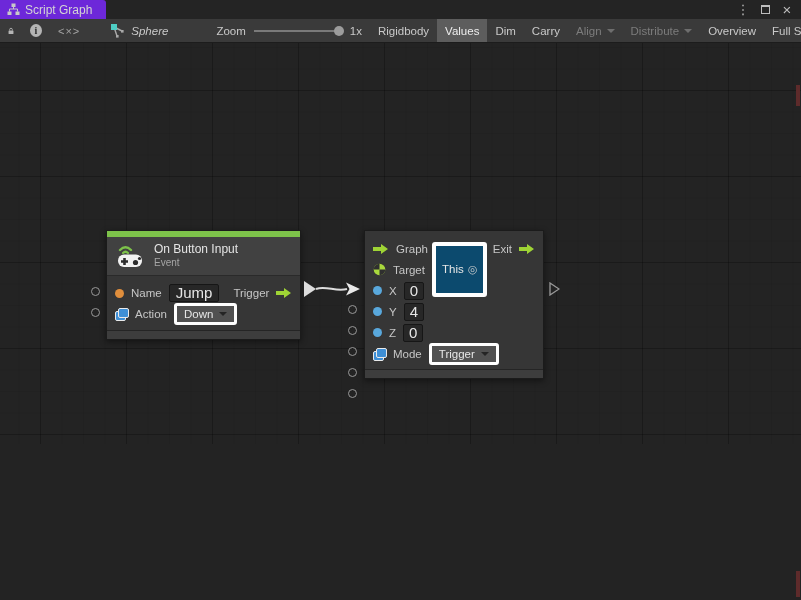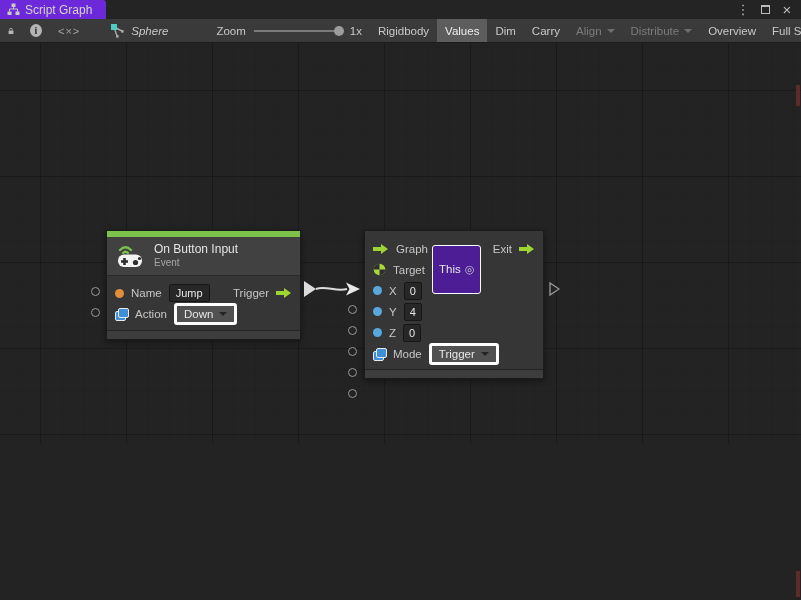--- a/index.html
+++ b/index.html
@@ -69,27 +69,27 @@
   .dot.orange { background:#e08e3c; }
   .dot.blue { background:#59a8dc; }
 
   .enum-icon { position:relative; width:13px; height:12px; flex:0 0 auto; }
   .enum-icon::before, .enum-icon::after { content:""; position:absolute; width:9px; height:8px;
     background:#3e8fd6; border:1px solid #eaeaea; border-radius:2px; }
   .enum-icon::before { left:0; top:3px; }
   .enum-icon::after { left:3px; top:0; }
 
   .field { background:#272727; border:1px solid #161616; border-radius:2px; color:#e6e6e6;
-    padding:1px 6px; font-size:11px; line-height:14px; }
+    padding:1px 6px; font-size:15px; line-height:14px; }
   .field.num { padding:1px 5px; }
   .dropdown { background:#515151; border:3px solid #ffffff; border-radius:3px; color:#e6e6e6;
     padding:1px 7px; font-size:11.5px; line-height:14px; display:flex; align-items:center; gap:6px; }
   .dropdown .dd-caret { width:0; height:0; border-left:4px solid transparent;
     border-right:4px solid transparent; border-top:4px solid #242424; }
-  .chip { background:#4c1d95; border:1px solid #ffffff; border-radius:3px; color:#e6e6e6;
+  .chip { background:#0c4a6e; border:4px solid #ffffff; border-radius:3px; color:#e6e6e6;
     padding:16px 6px; font-size:11.5px; line-height:15px; display:flex; align-items:center; gap:4px; }
   .chip .picker { color:#cfcfcf; font-size:11px; }
 
   .port-circle { position:absolute; width:9px; height:9px; border:1px solid #989898;
     border-radius:50%; background:transparent; }
 
   .arrow-svg { flex:0 0 auto; display:block; }
 
   
   .v-scroll-red { position:absolute; width:4px; background:#5e2b2b; right:1px; }

